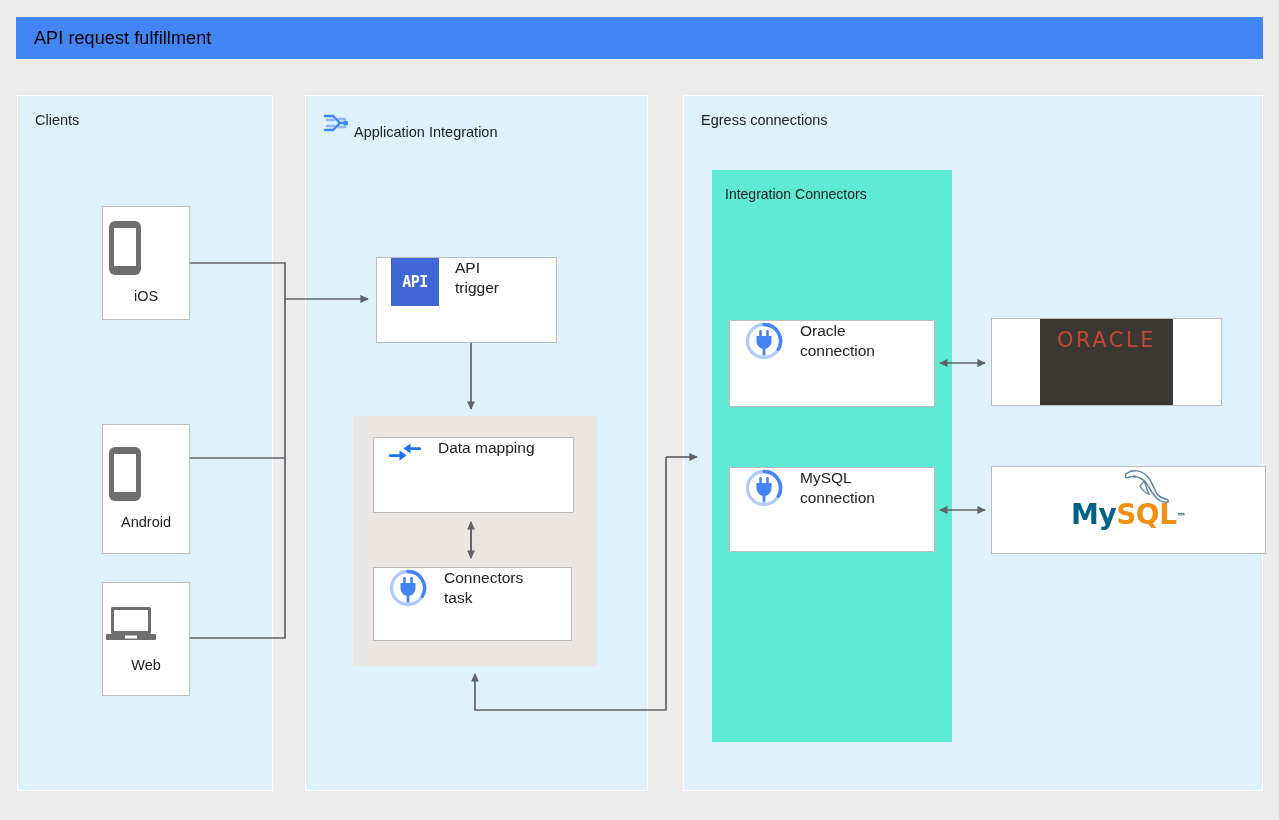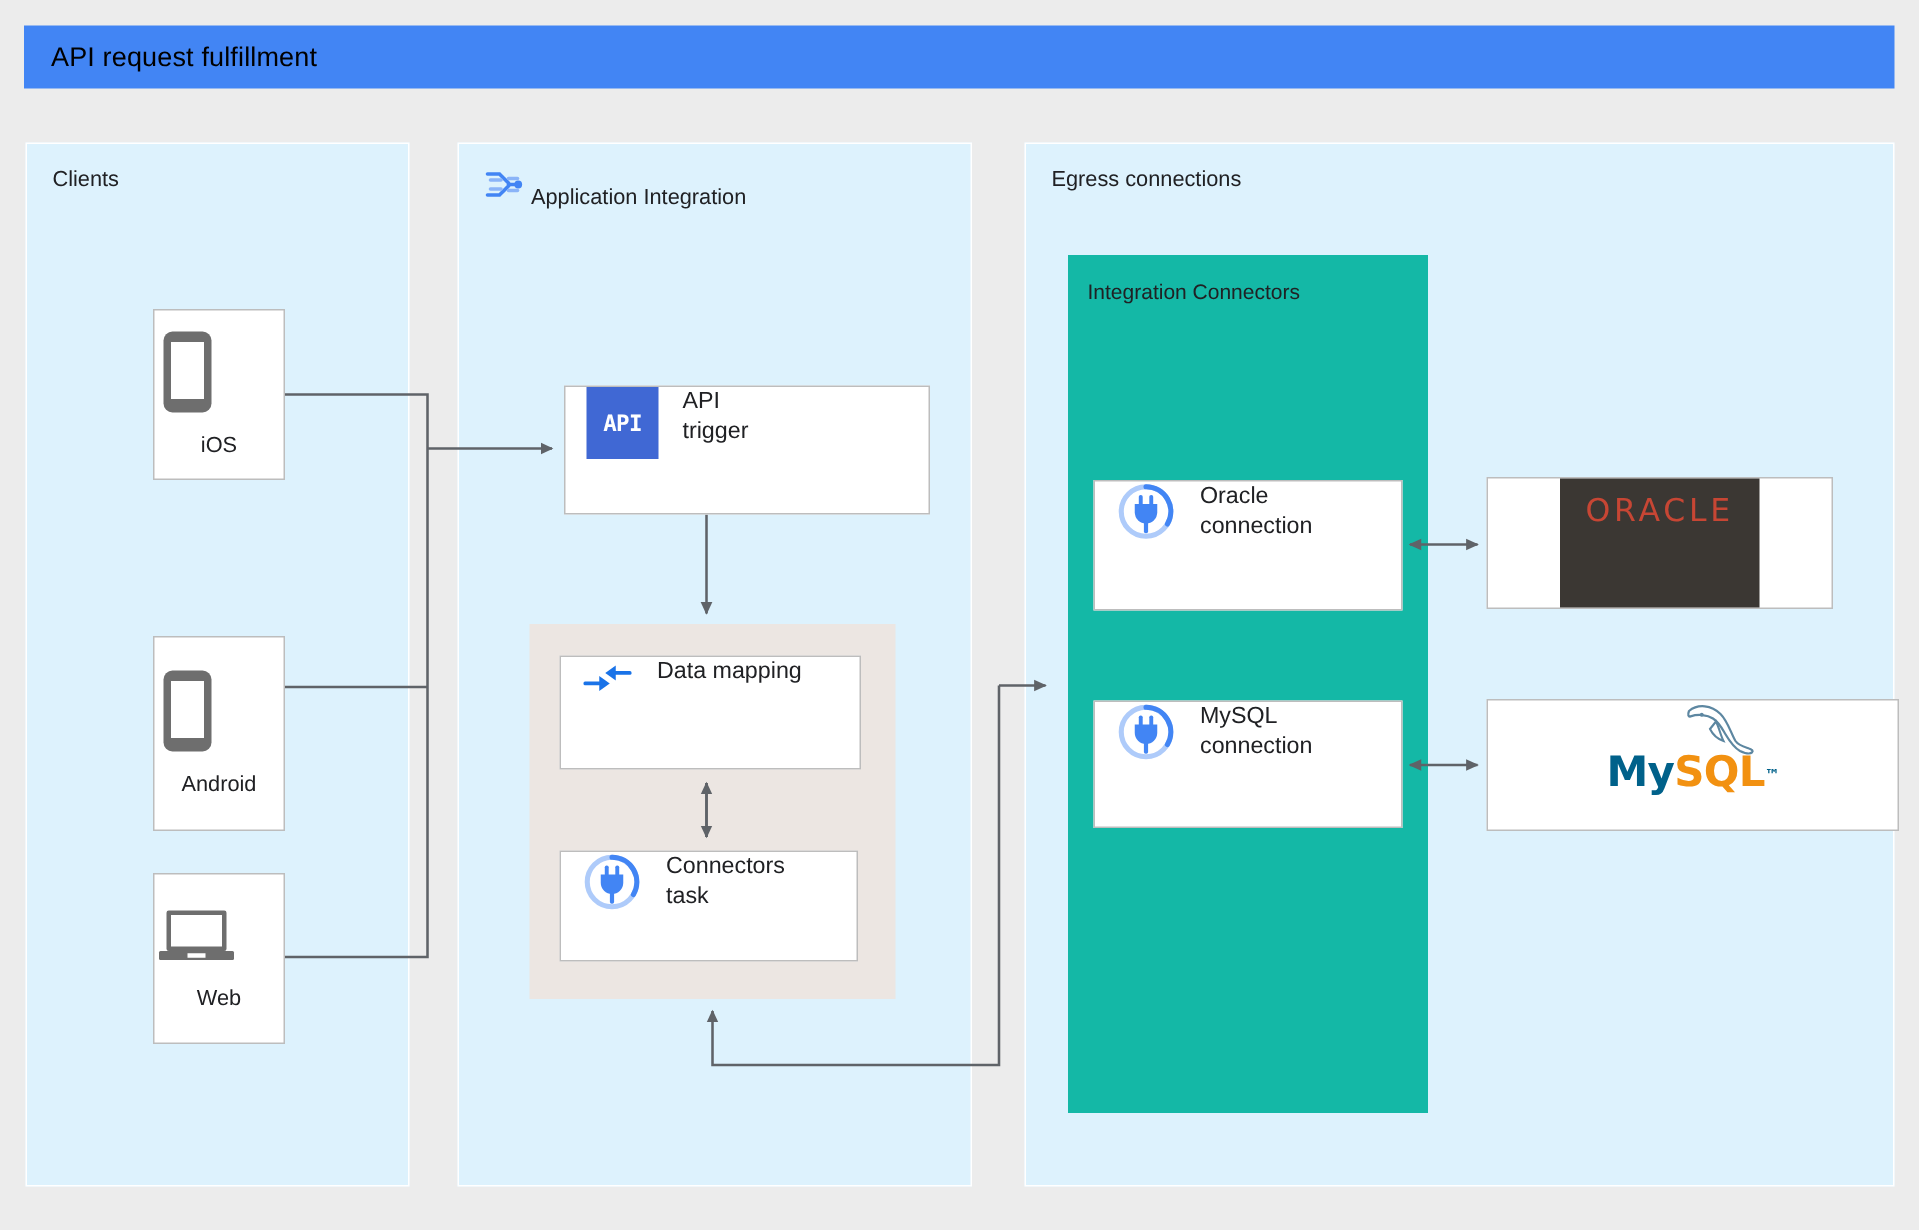--- a/index.html
+++ b/index.html
@@ -70,21 +70,21 @@
     height: 30px;
   }
 
   
   .subpanel-yellow {
     position: absolute;
     left: 712px;
     top: 170px;
     width: 240px;
     height: 572px;
-    background: #14b8a6;
+    background: #5eead4;
   }
   .subpanel-yellow .panel-label {
     position: absolute;
     top: 16px;
     left: 13px;
     font-size: 14px;
     color: #202124;
     white-space: nowrap;
   }
 
@@ -124,21 +124,21 @@
     text-align: center;
   }
 
   #node-ios      { left: 102px; top: 206px; width: 88px; height: 114px; }
   #node-android  { left: 102px; top: 424px; width: 88px; height: 130px; }
   #node-web      { left: 102px; top: 582px; width: 88px; height: 114px; }
 
   
   .node.hnode { padding-left: 14px; gap: 16px; }
 
-  #node-api-trigger { left: 376px; top: 257px; width: 244px; height: 86px; }
+  #node-api-trigger { left: 376px; top: 257px; width: 181px; height: 86px; }
   #node-data-mapping{ left: 373px; top: 437px; width: 201px; height: 76px; }
   #node-connectors  { left: 373px; top: 567px; width: 199px; height: 74px; }
   #node-oracle-conn { left: 729px; top: 320px; width: 206px; height: 87px; }
   #node-mysql-conn  { left: 729px; top: 467px; width: 206px; height: 85px; }
 
   
   #node-oracle-logo { left: 991px; top: 318px; width: 231px; height: 88px;
                       justify-content: center; }
   #node-mysql-logo  { left: 991px; top: 466px; width: 275px; height: 88px;
                       justify-content: center; }

